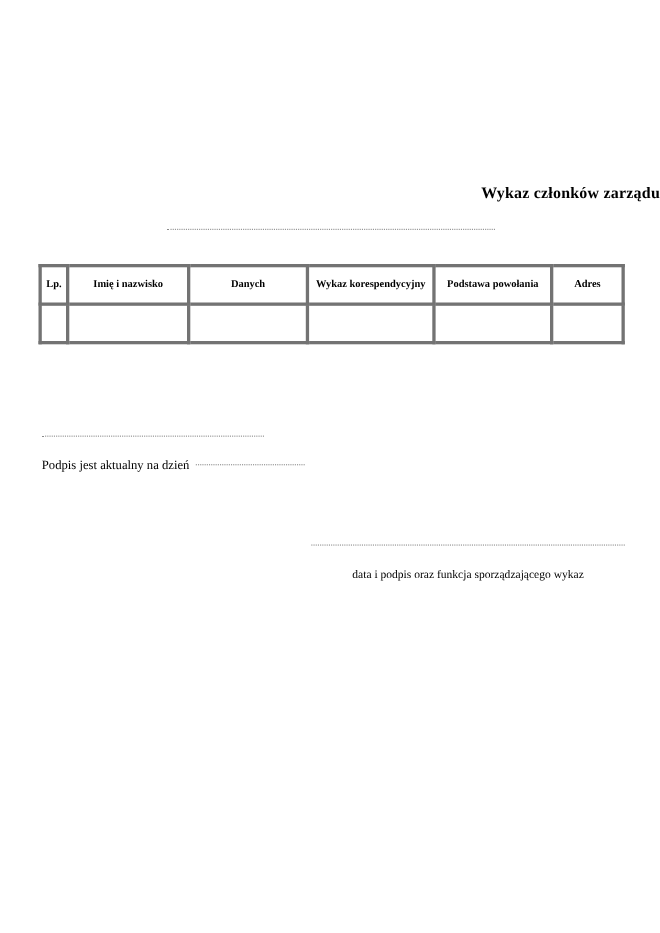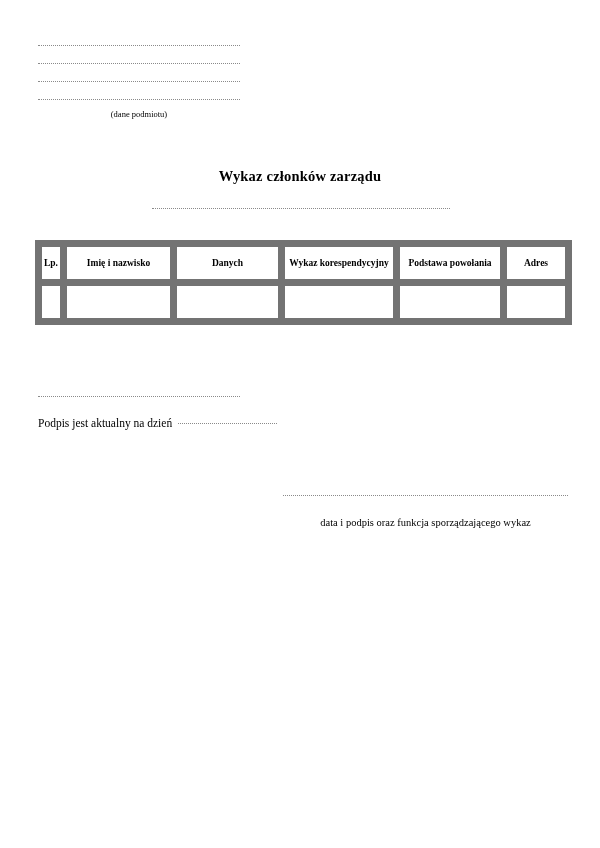--- a/index.html
+++ b/index.html
@@ -50,21 +50,21 @@
     color: #000;
     margin-top: -7px;
   }
 
   
   .doc-title {
     position: absolute;
     left: 0;
     top: 168px;
     width: 600px;
-    text-align: center;
+    text-align: right;
     font-size: 14.5px;
     font-weight: bold;
     letter-spacing: 0.2px;
   }
   .title-rule {
     position: absolute;
     left: 152px;
     top: 207px;
     width: 298px;
   }
@@ -73,21 +73,21 @@
   .members-table {
     position: absolute;
     left: 35px;
     top: 240px;
     width: 530px;
     border-collapse: collapse;
     table-layout: fixed;
   }
   .members-table th,
   .members-table td {
-    border: 7px solid #737373;
+    border: 3px solid #737373;
     padding: 0;
     vertical-align: middle;
   }
   .members-table th {
     font-size: 9.5px;
     font-weight: bold;
     text-align: center;
     height: 30px;
     line-height: 11px;
     padding: 1px 2px;
@@ -154,27 +154,20 @@
     font-size: 10.5px;
     line-height: 14px;
     margin-top: 20px;
   }
 </style>
 </head>
 <body>
 
 <div class="page">
 
-  <div class="header-block">
-    <div class="dotline"></div>
-    <div class="dotline"></div>
-    <div class="dotline"></div>
-    <div class="dotline"></div>
-    <div class="header-caption">(dane podmiotu)</div>
-  </div>
 
   <div class="doc-title">Wykaz członków zarządu</div>
 
   <div class="dotline title-rule"></div>
 
   <table class="members-table">
     <colgroup>
       <col class="col-lp">
       <col class="col-name">
       <col class="col-func">

